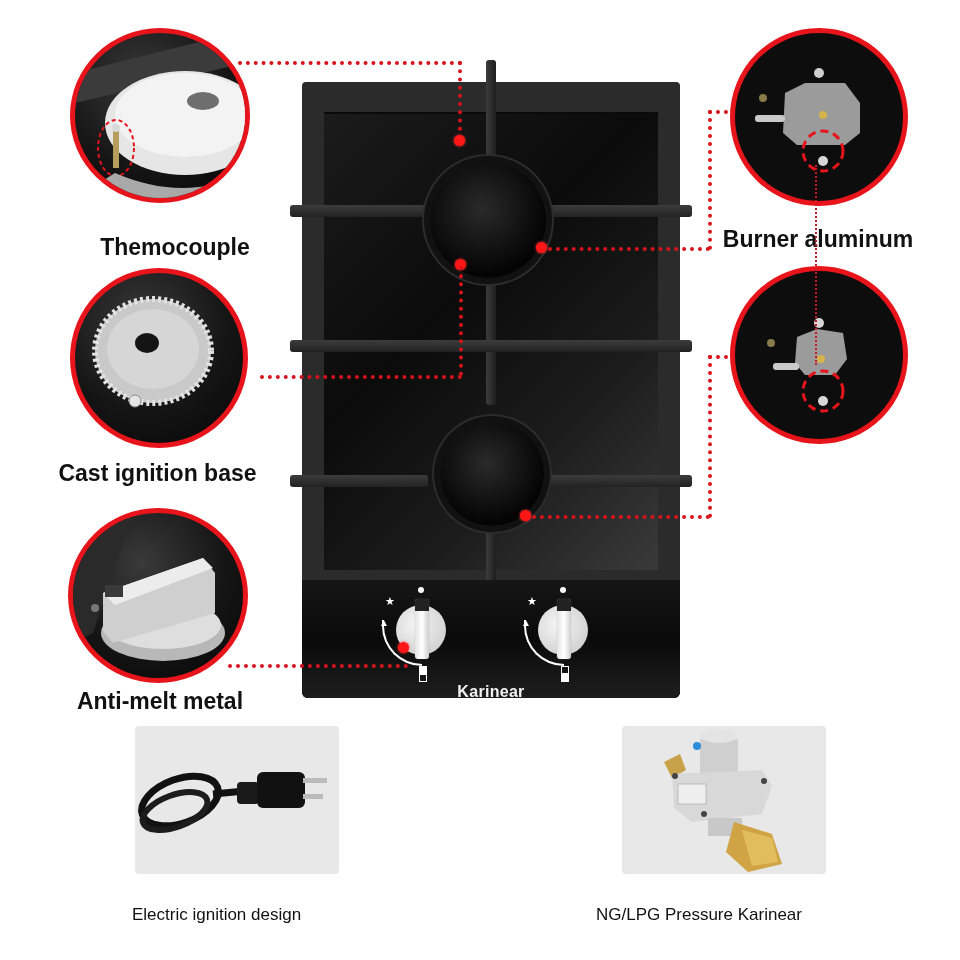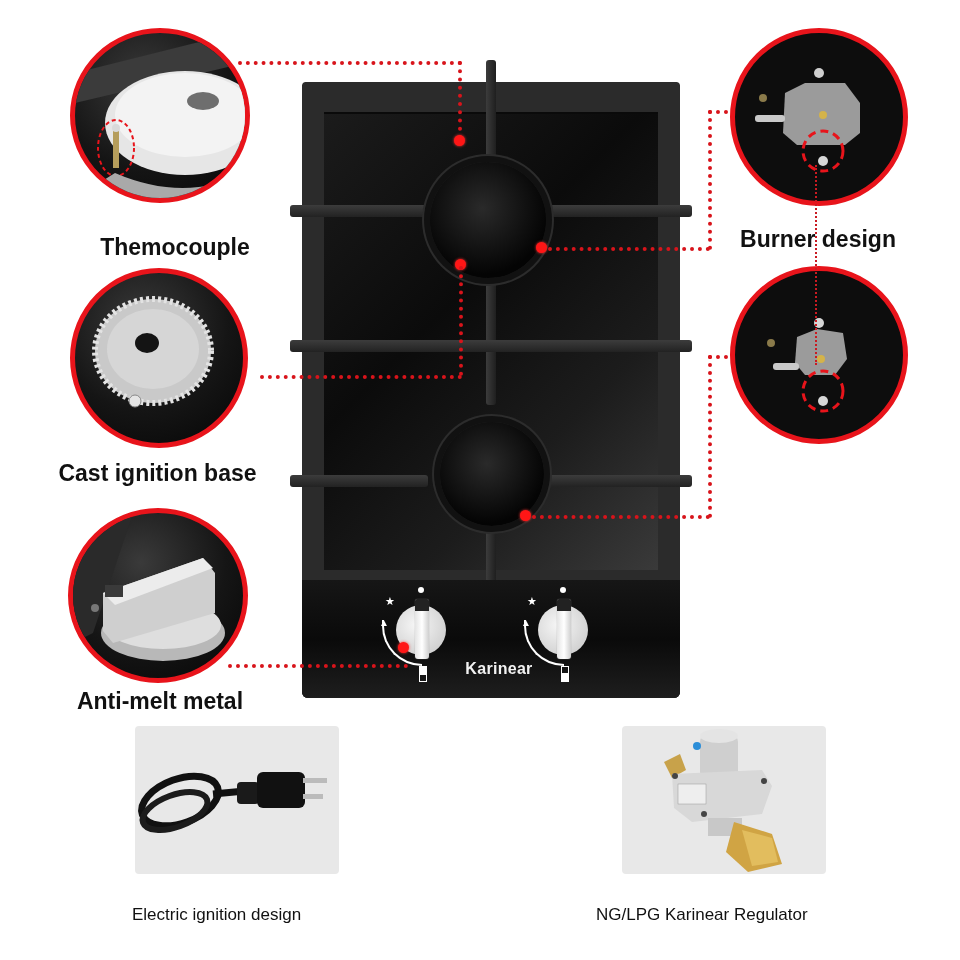--- a/index.html
+++ b/index.html
@@ -96,21 +96,21 @@
   <svg width="168" height="168" viewBox="0 0 168 168">
     <circle cx="84" cy="40" r="5" fill="#cfcfcf"></circle>
     <circle cx="28" cy="65" r="4" fill="#8a7a4a"></circle>
     <polygon points="50,60 70,50 110,50 125,70 125,100 110,112 62,112 48,100" fill="#9b9b9b"></polygon>
     <circle cx="88" cy="82" r="4" fill="#d4b34a"></circle>
     <rect x="20" y="82" width="30" height="7" rx="3" fill="#c9c9c9"></rect>
     <circle cx="88" cy="128" r="5" fill="#d6d6d6"></circle>
     <circle cx="88" cy="118" r="20" fill="none" stroke="#e8141b" stroke-width="3" stroke-dasharray="8,5"></circle>
   </svg>
 </div>
-<div class="label-bold" style="left:718px;top:226px;width:200px;">Burner design</div>
+<div class="label-bold" style="left:718px;top:226px;width:200px;">Burner aluminum</div>
 
 <div class="callout" style="left:730px;top:266px;width:178px;height:178px;background:#0d0d0d;">
   <svg width="168" height="168" viewBox="0 0 168 168">
     <circle cx="84" cy="52" r="5" fill="#d6d6d6"></circle>
     <circle cx="36" cy="72" r="4" fill="#8a7a4a"></circle>
     <polygon points="62,66 82,58 108,62 112,88 100,104 70,104 60,92" fill="#9b9b9b"></polygon>
     <circle cx="86" cy="88" r="4" fill="#d4b34a"></circle>
     <rect x="38" y="92" width="26" height="7" rx="3" fill="#c9c9c9"></rect>
     <circle cx="88" cy="130" r="5" fill="#d6d6d6"></circle>
     <circle cx="88" cy="120" r="20" fill="none" stroke="#e8141b" stroke-width="3" stroke-dasharray="8,5"></circle>
@@ -157,21 +157,21 @@
     <div class="tiny-star" style="left:225px;top:16px;">★</div>
     <div class="arc" style="left:222px;top:40px;"></div>
     <div class="flame" style="left:219px;top:38px;">▲</div>
     <div class="sq" style="left:259px;top:86px;"></div>
     <div class="sq fill" style="left:259px;top:94px;"></div>
     <div class="knob" style="left:236px;top:25px;">
       <div class="knob-grip"></div>
       <div class="knob-cap"></div>
     </div>
 
-    <div class="brand" style="top:80px;padding-left:8px;">Karinear</div>
+    <div class="brand" style="top:103px;">Karinear</div>
   </div>
 </div>
 
 <div class="dot-h" style="left:238px;top:61px;width:224px;"></div>
 <div class="dot-v" style="left:458px;top:61px;height:78px;"></div>
 <div class="pin" style="left:454px;top:135px;"></div>
 
 <div class="pin" style="left:455px;top:259px;"></div>
 <div class="dot-v" style="left:459px;top:266px;height:110px;"></div>
 <div class="dot-h" style="left:260px;top:375px;width:202px;"></div>
@@ -211,13 +211,13 @@
     <polygon points="50,48 140,44 150,60 140,88 70,96 52,82" fill="#d8d8d8"></polygon>
     <rect x="56" y="58" width="28" height="20" fill="#eee" stroke="#999" stroke-width="0.5"></rect>
     <circle cx="53" cy="50" r="3" fill="#444"></circle>
     <circle cx="142" cy="55" r="3" fill="#444"></circle>
     <circle cx="82" cy="88" r="3" fill="#444"></circle>
     <rect x="86" y="92" width="34" height="18" fill="#c8c8c8"></rect>
     <polygon points="112,96 150,108 160,138 126,146 104,126" fill="#d0a444"></polygon>
     <polygon points="120,104 150,112 156,136 130,140" fill="#e2bd5e"></polygon>
   </svg>
 </div>
-<div class="caption" style="left:596px;top:905px;">NG/LPG Karinear Regulator</div>
+<div class="caption" style="left:596px;top:905px;">NG/LPG Pressure Karinear</div>
 
 </body></html>

